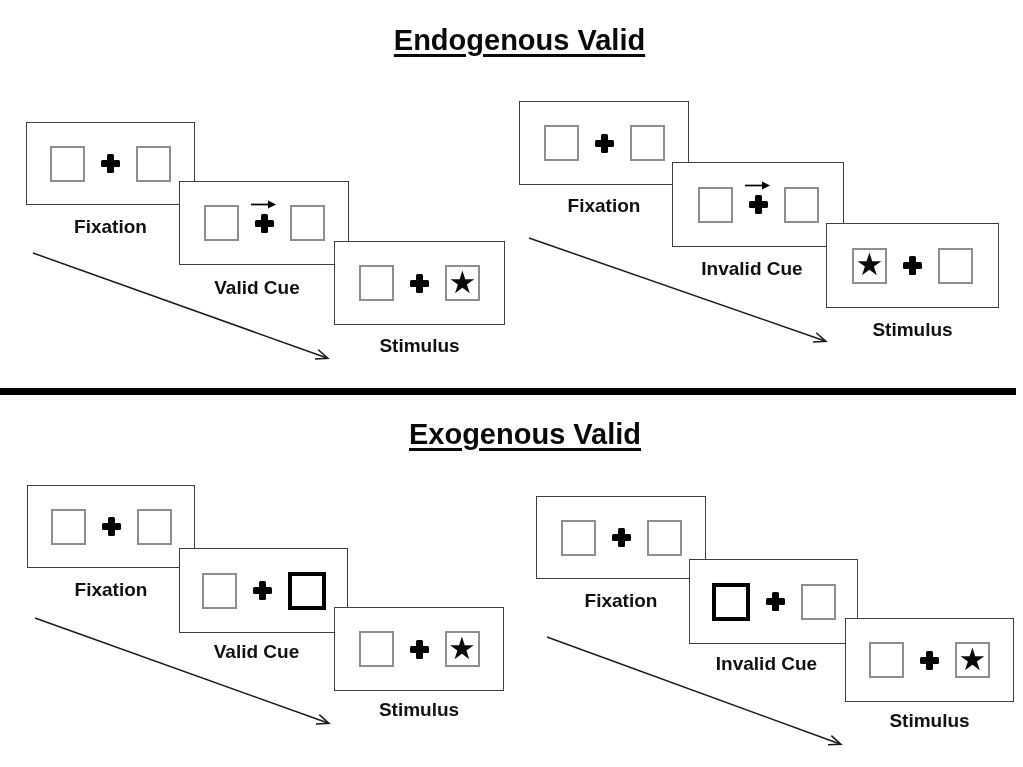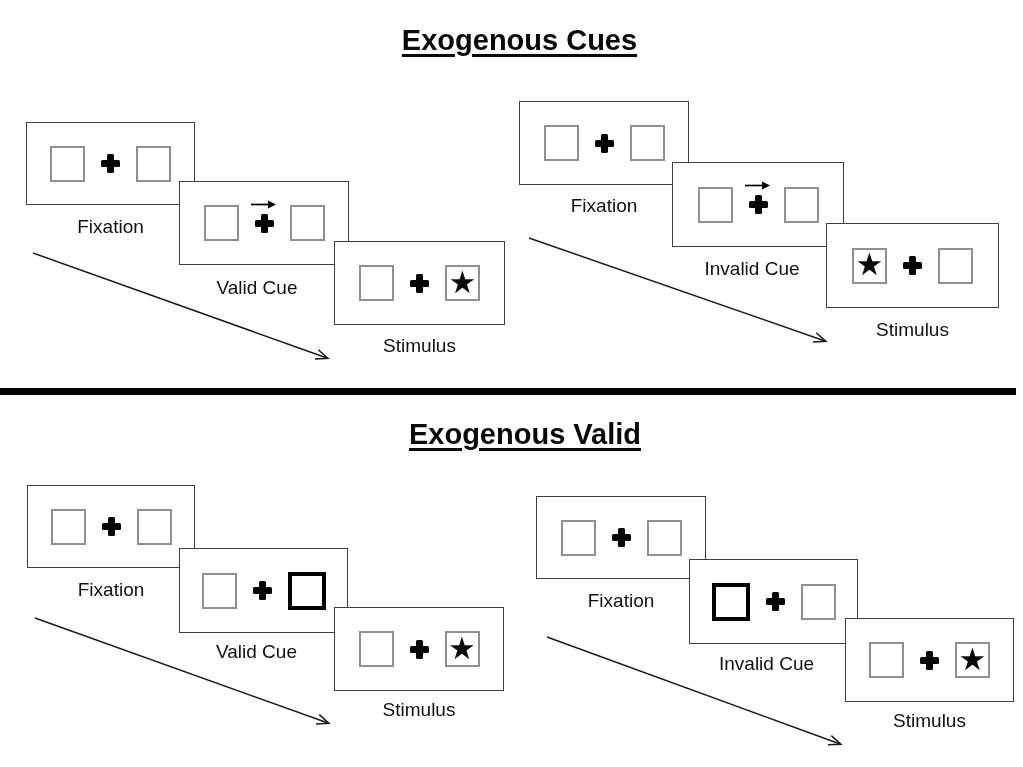--- a/index.html
+++ b/index.html
@@ -37,21 +37,21 @@
   
   .plusWrap{position:relative;width:19px;height:19px;flex:0 0 auto;}
   .plus{position:absolute;left:0;top:0;width:19px;height:19px;}
   .plus::before{content:"";position:absolute;left:0;top:6px;width:19px;height:7px;background:#000;border-radius:1.5px;}
   .plus::after{content:"";position:absolute;left:6px;top:0;width:7px;height:19px;background:#000;border-radius:1.5px;}
   
   .cue-arrow{position:absolute;left:-5px;top:-15px;width:27px;height:11px;}
 
   
   .lbl{
-    position:absolute;text-align:center;font-weight:normal;font-size:19px;color:#111;
+    position:absolute;text-align:center;font-weight:bold;font-size:19px;color:#111;
     white-space:nowrap;
   }
 
   
   #arrows{position:absolute;left:0;top:0;width:1023px;height:767px;pointer-events:none;}
 
   
   .p-ev1{left:26px;top:122px;width:169px;height:83px;}
   .p-ev2{left:179px;top:181px;width:170px;height:84px;}
   .p-ev3{left:334px;top:241px;width:171px;height:84px;}
@@ -82,21 +82,21 @@
   .l-xi1{left:536px;top:590px;width:170px;}
   .l-xi2{left:682px;top:653px;width:169px;}
   .l-xi3{left:845px;top:710px;width:169px;}
 
   .t-endo{left:8px;top:24px;width:1023px;}
   .t-exo{left:8px;top:418px;width:1034px;}
 </style>
 </head>
 <body>
 
-<div class="sec-title t-endo"><span>Exogenous Cues</span></div>
+<div class="sec-title t-endo"><span>Endogenous Valid</span></div>
 <div class="sec-title t-exo"><span>Exogenous Valid</span></div>
 
 <div class="divider"></div>
 
 <div class="panel p-ev1">
   <span class="sq"></span>
   <span class="plusWrap">
       <span class="plus"></span>
     </span>
   <span class="sq"></span>

